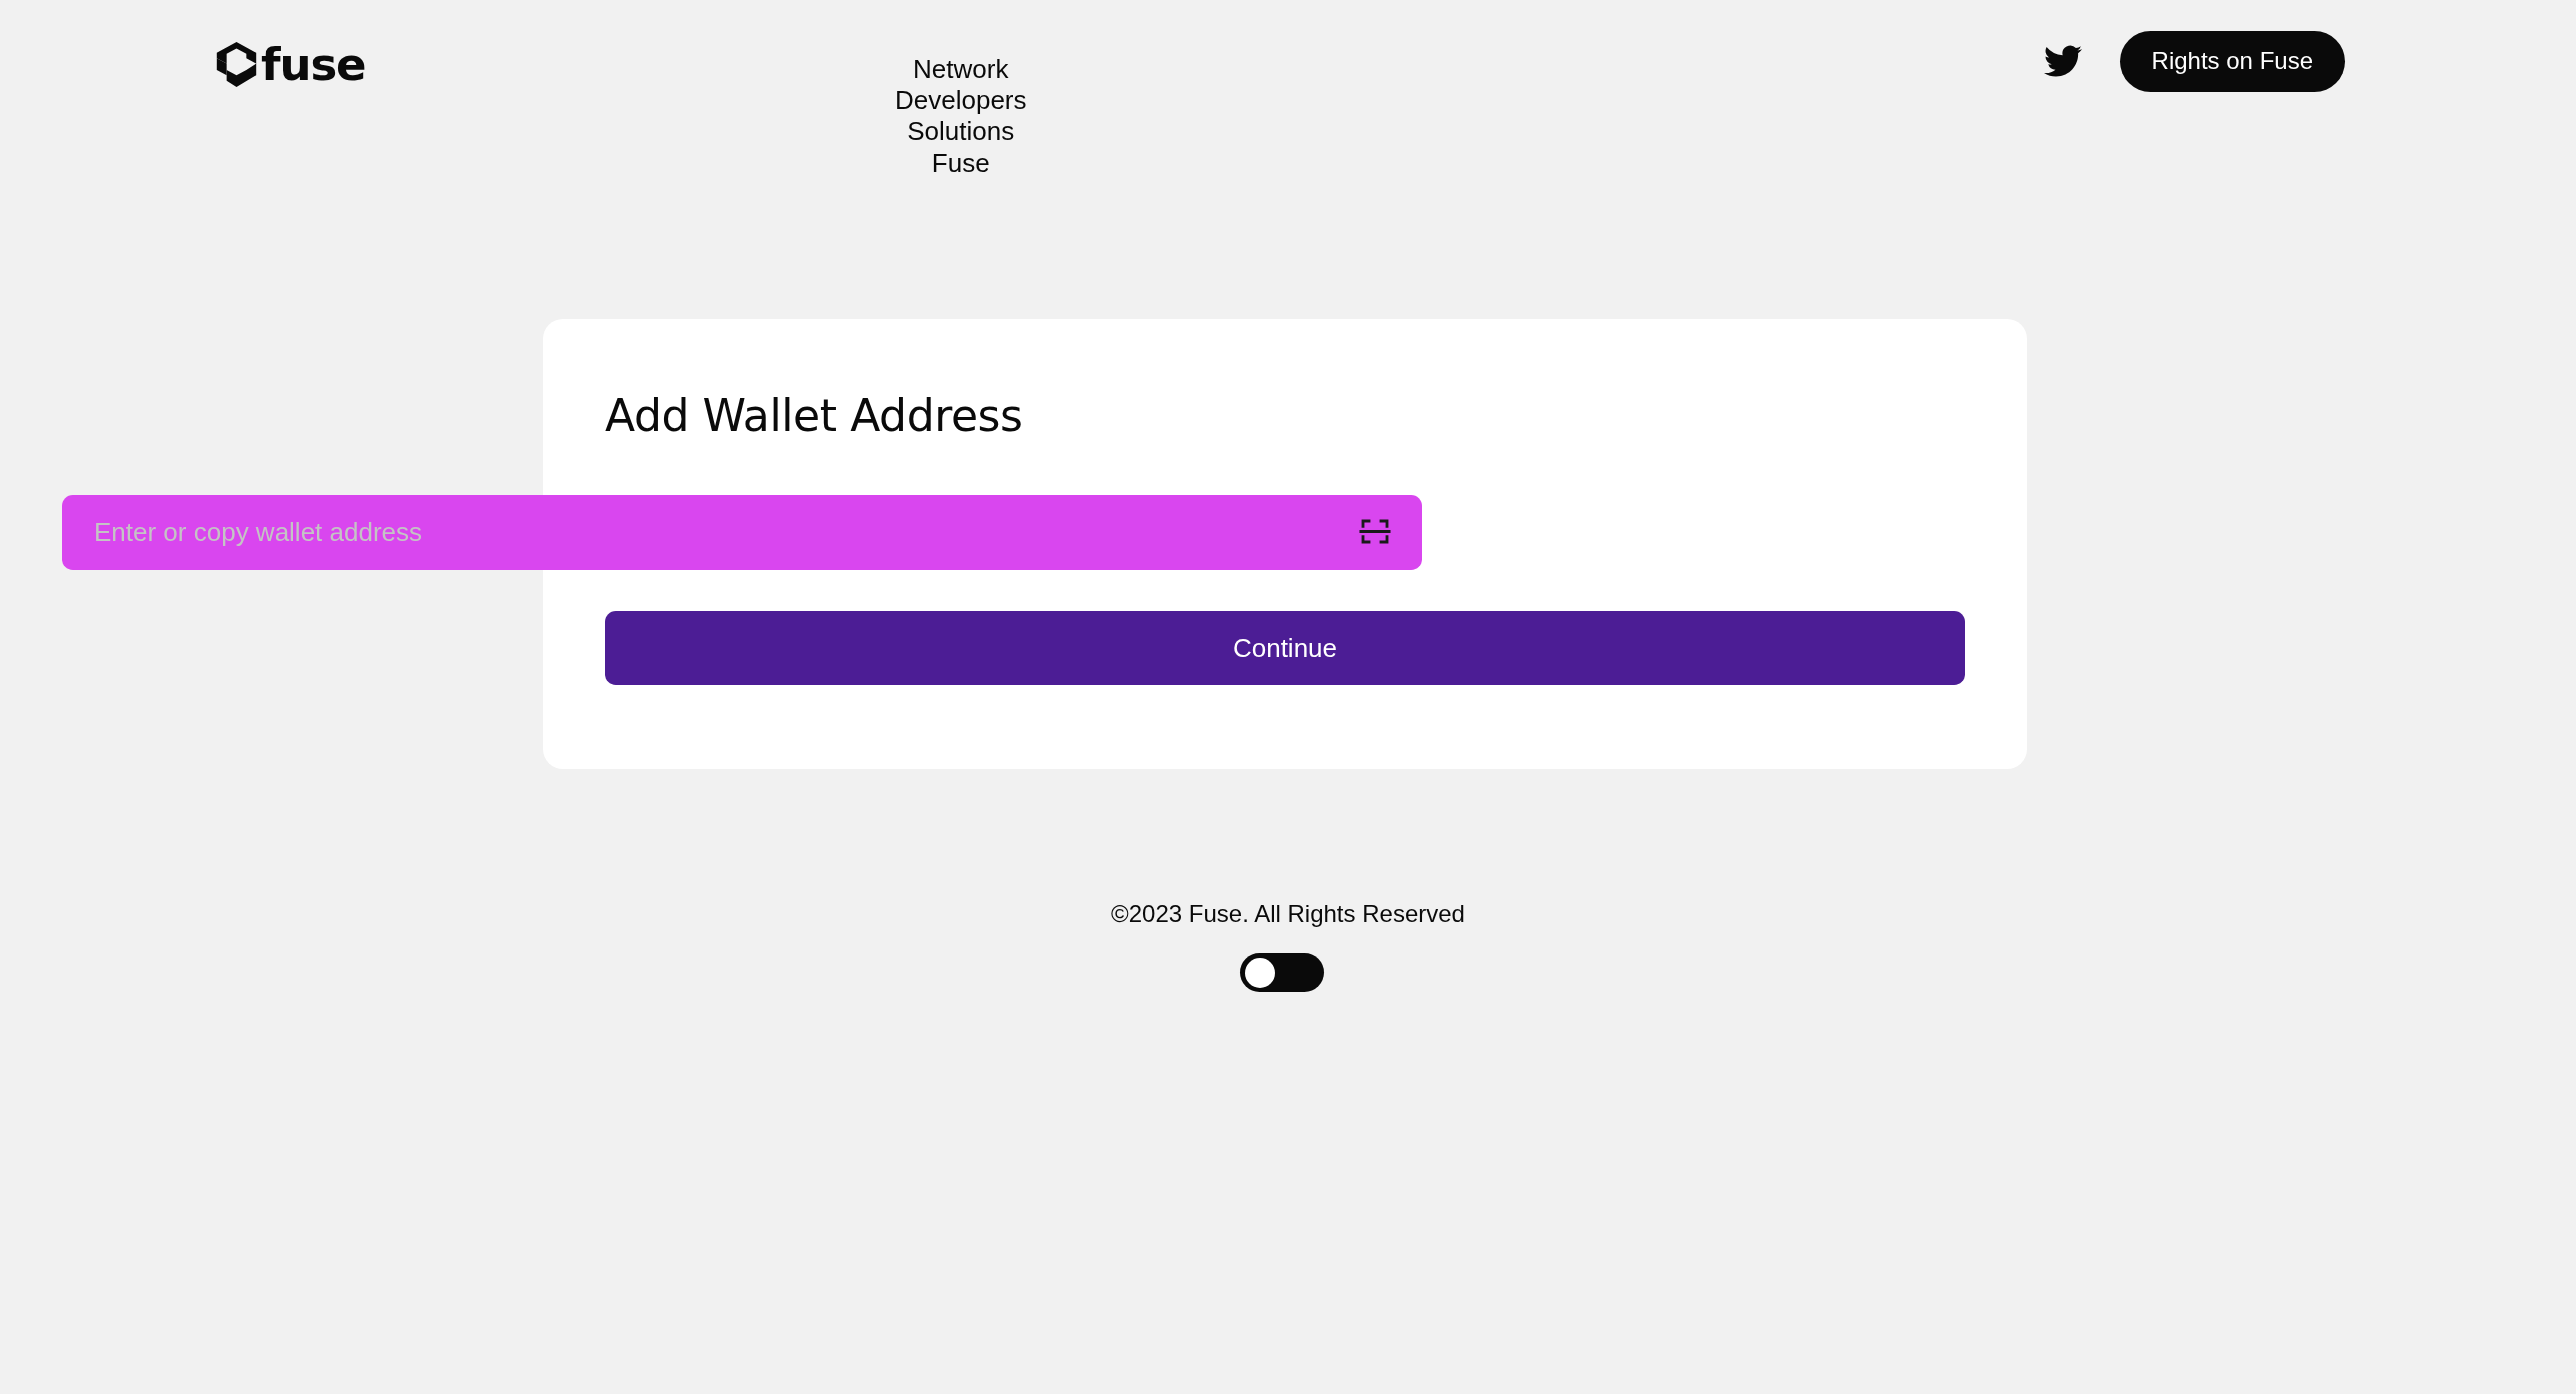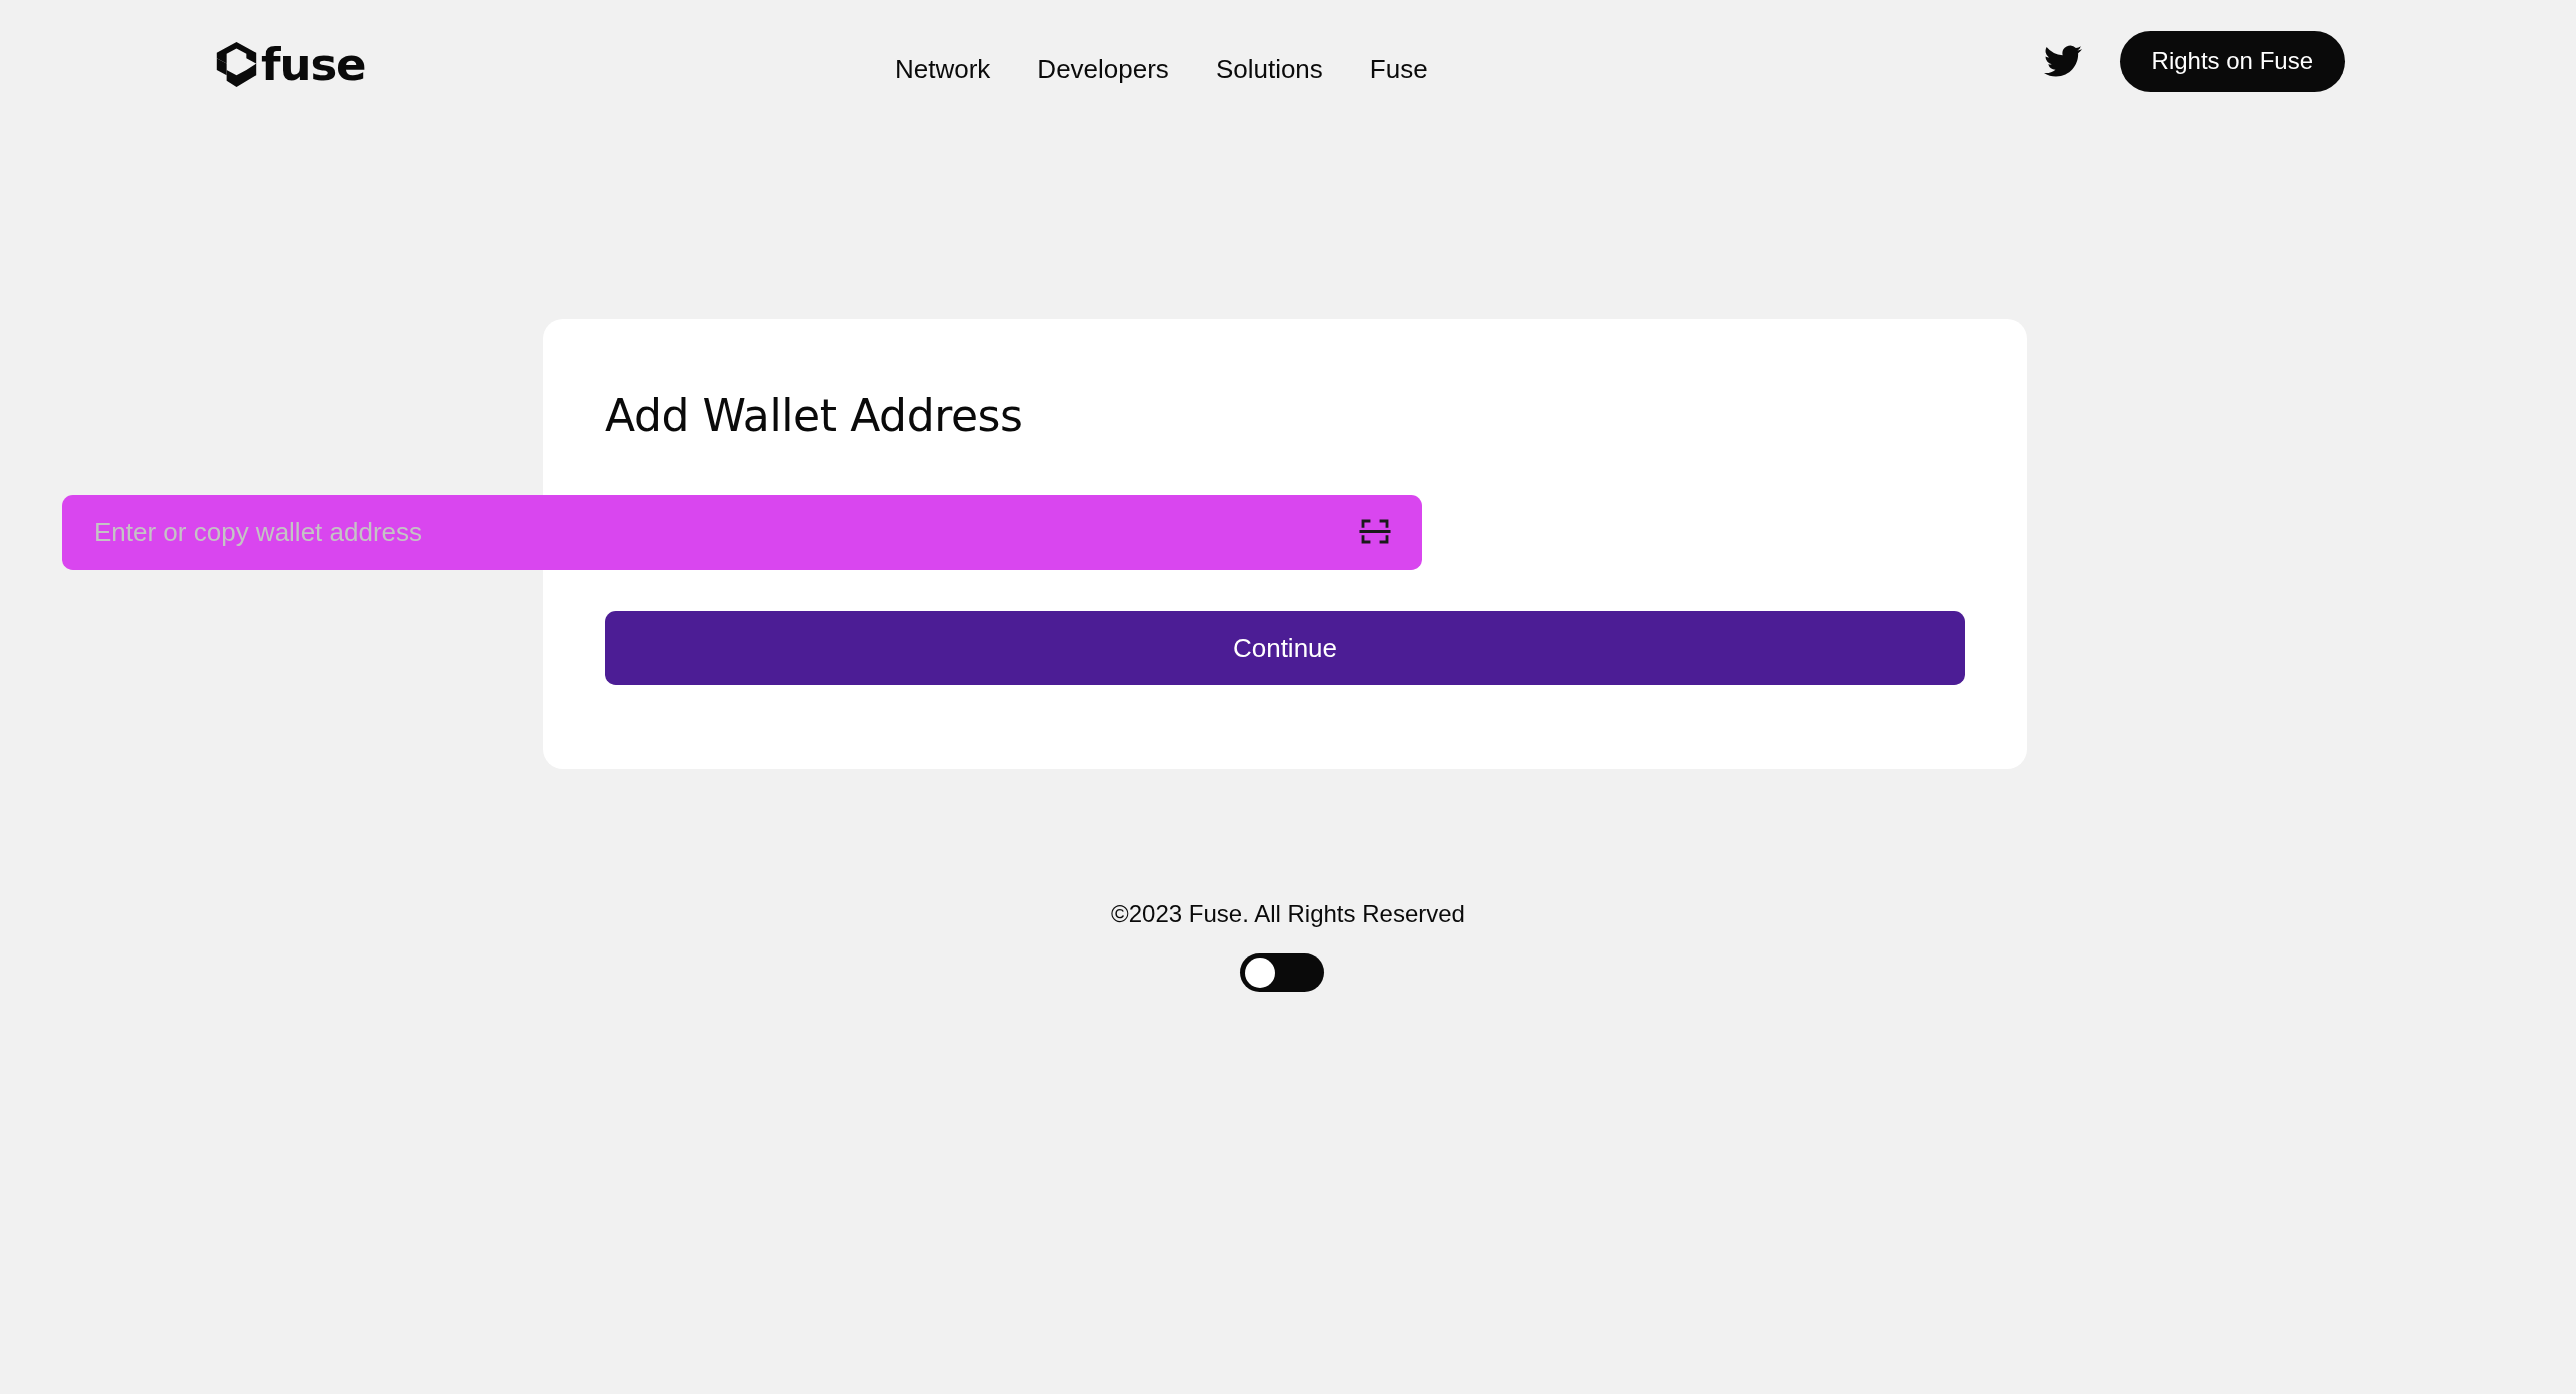--- a/index.html
+++ b/index.html
@@ -39,21 +39,21 @@
     line-height: 1;
     font-family: "DejaVu Sans", sans-serif;
   }
 
   .nav {
     position: absolute;
     left: 895px;
     top: 54px;
     display: flex;
     align-items: center;
-    gap: 47px;
+    flex-direction: column;
   }
   .nav-item {
     font-size: 26px;
     color: #0A0A0A;
     cursor: pointer;
     white-space: nowrap;
     line-height: 1.2;
   }
 
   .header-right {

